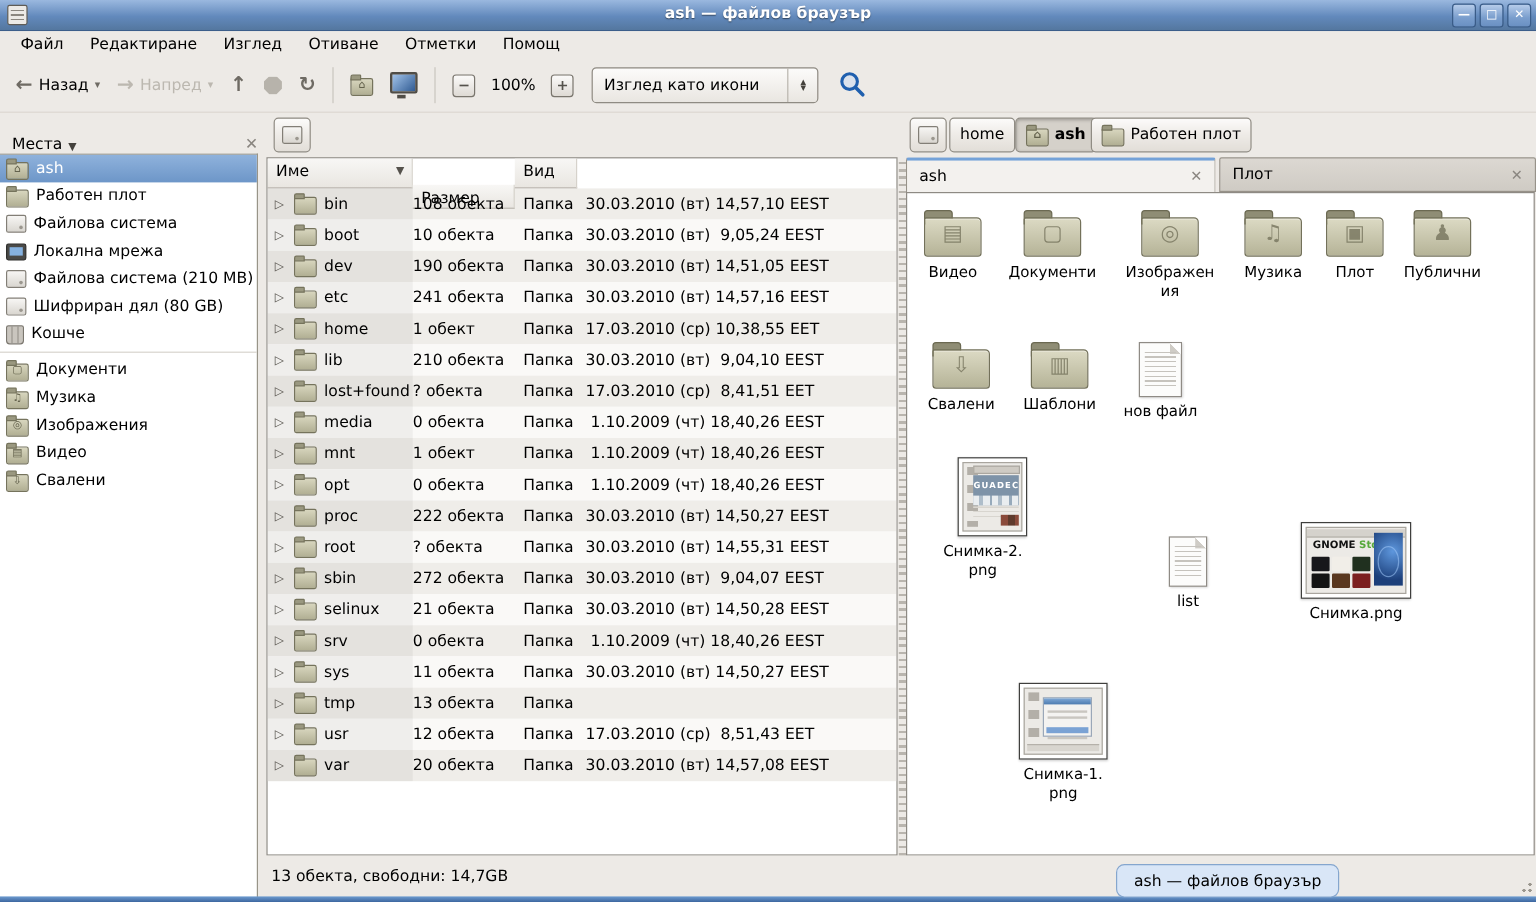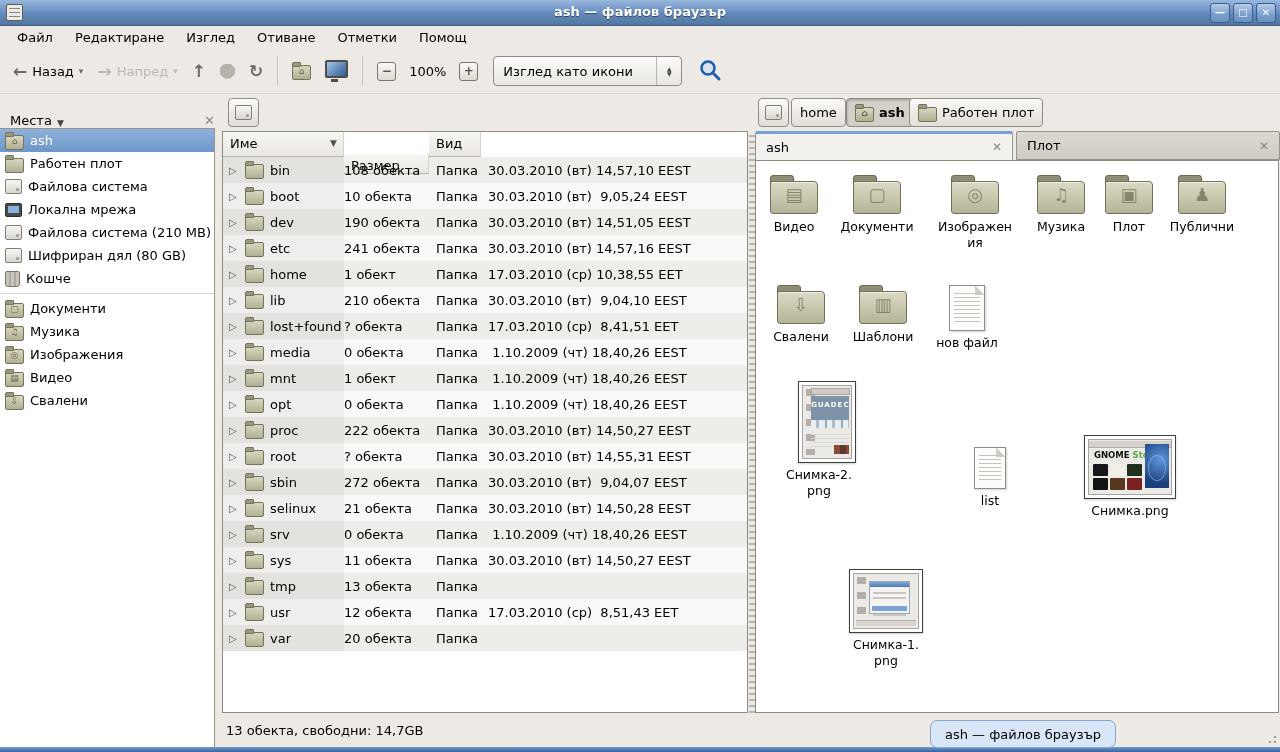--- a/index.html
+++ b/index.html
@@ -446,20 +446,21 @@
         <div class="trow even">
           <span class="tc name"><span class="expander">▷</span><span class="mini-folder"></span><span class="fname">usr</span></span>
           <span class="tc size">12 обекта</span>
           <span class="tc type">Папка</span>
           <span class="tc date">17.03.2010 (ср)  8,51,43 EET</span>
         </div>
         <div class="trow odd">
           <span class="tc name"><span class="expander">▷</span><span class="mini-folder"></span><span class="fname">var</span></span>
           <span class="tc size">20 обекта</span>
           <span class="tc type">Папка</span>
+          <span class="tc date">30.03.2010 (вт) 14,57,08 EEST</span>
         </div>
       </div>
   </div>
 
   <div id="splitter"></div>
 
   <div class="tab" id="tab-ash">
     <span>ash</span>
     <span class="tab-close">✕</span>
   </div>
@@ -542,21 +543,21 @@
         <div class="ilabel">Шаблони</div>
       </div>
       <div class="ritem" style="left: 173px; top: 124px; width: 76px;">
         <div class="iwrap">
           <div class="page"></div>
         </div>
         <div class="ilabel">нов файл</div>
       </div>
       <div class="ritem" style="left: 26px; top: 220px; width: 74px;">
         <div class="iwrap">
-          <div class="thumb" style="width: 99px; height: 82px; margin-left: 16px;">
+          <div class="thumb" style="width: 99px; height: 66px; margin-left: 16px;">
             <div class="shot">
               <i class="icol"></i>
               <i class="gtop"></i>
               <div class="ghero" style="position:absolute;">
                 <b class="gtitle">GUADEC</b>
                 <i class="gsky"></i>
               </div>
               <i class="glines"></i>
               <i class="gphotos"></i>
             </div>

